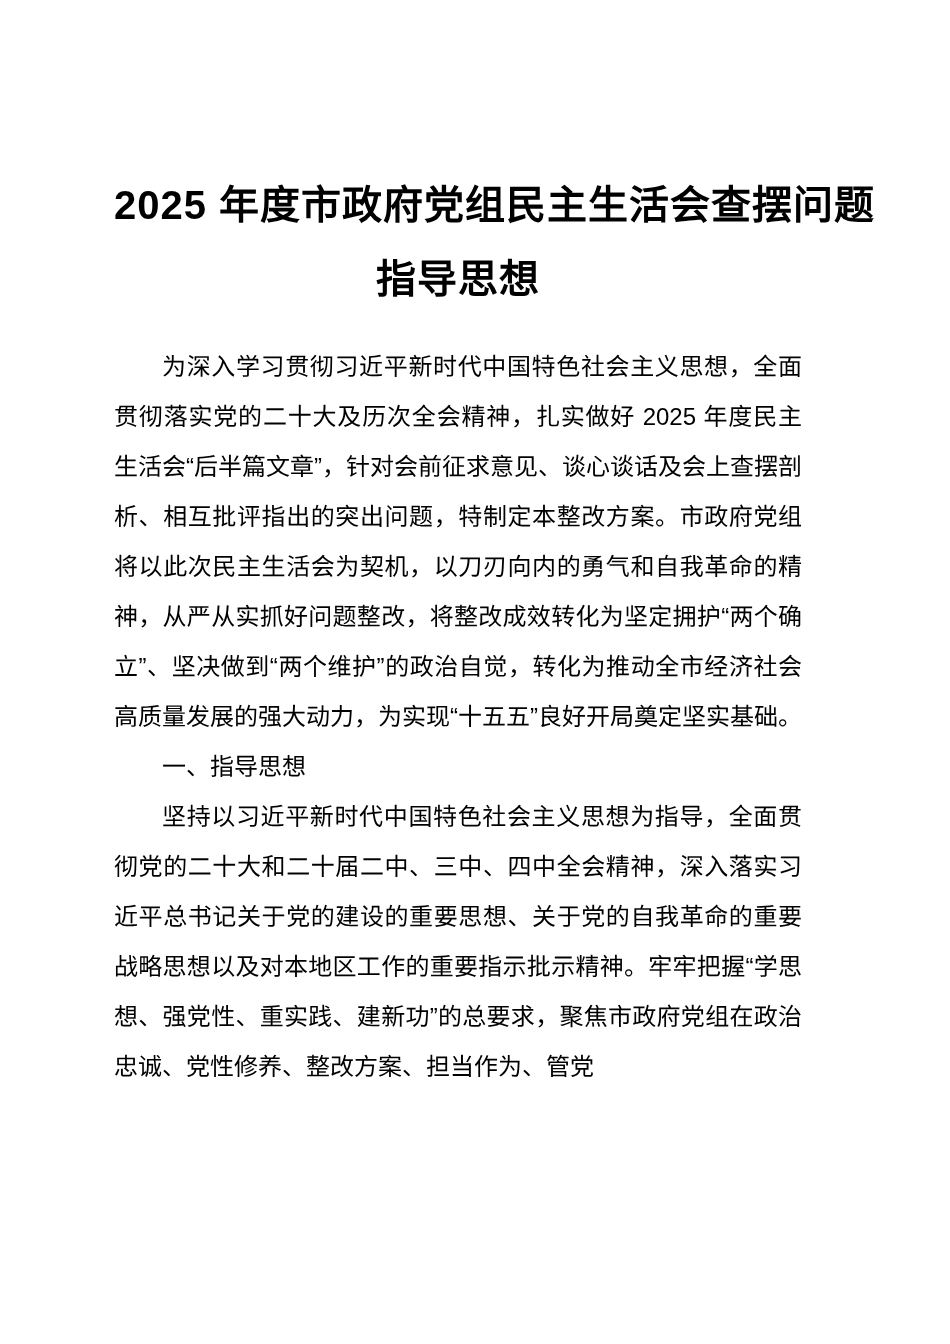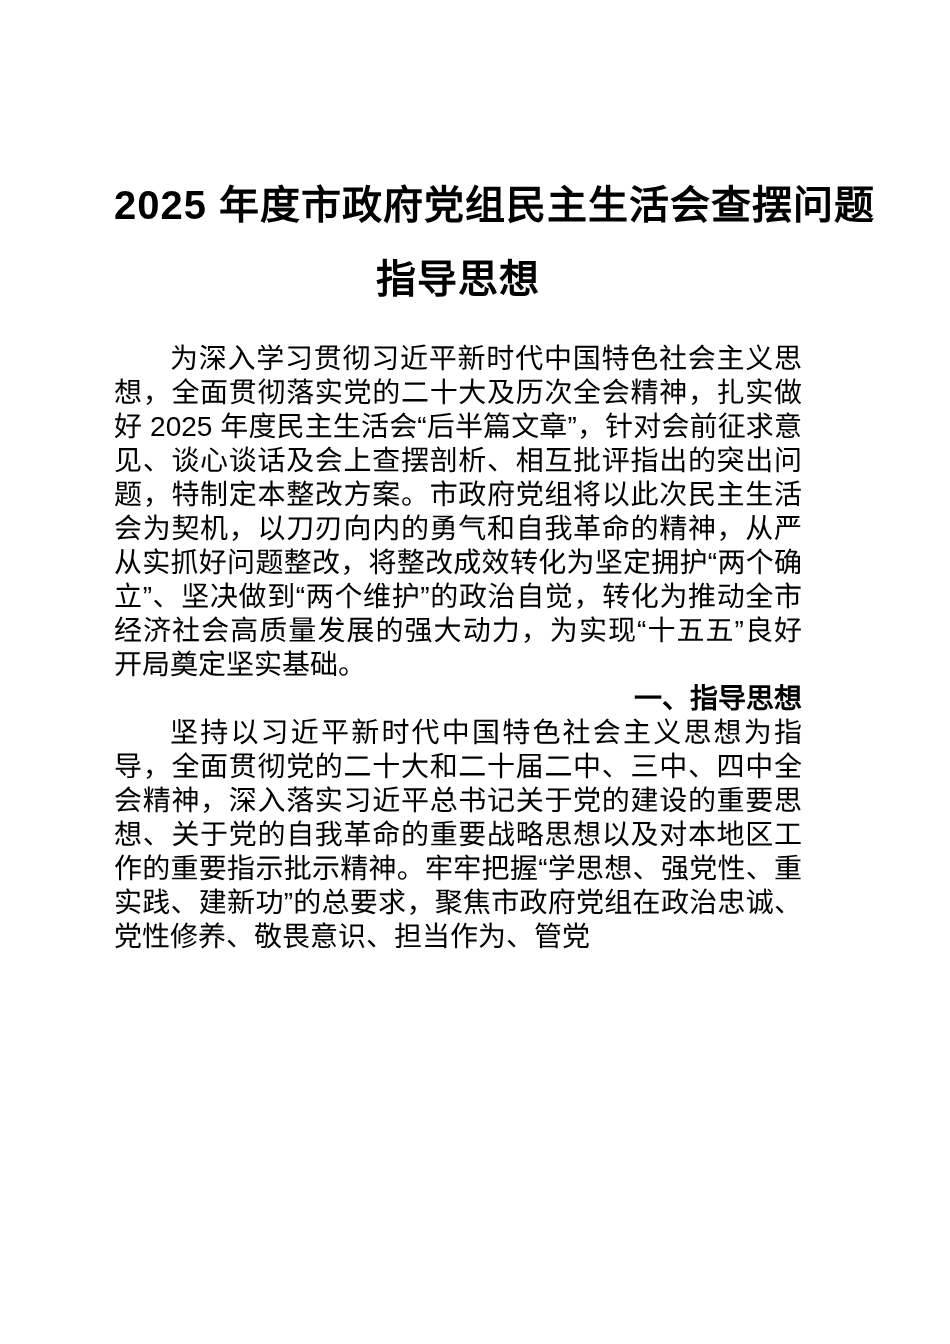--- a/index.html
+++ b/index.html
@@ -28,41 +28,41 @@
     line-height: 74px;
     letter-spacing: 1px;
   }
   .title-line {
     display: block;
     white-space: nowrap;
   }
   .doc-body p,
   .doc-body h2 {
     margin: 0;
-    font-size: 28px;
-    line-height: 34px;
+    font-size: 24px;
+    line-height: 50px;
     text-align: justify;
     text-indent: 2em;
     font-weight: 400;
     word-break: break-all;
   }
   .doc-body h2.section-heading {
-    font-weight: 700;
-    text-align: right;
+    font-weight: 400;
+    text-align: left;
   }
 </style>
 </head>
 <body>
 
 <div class="page">
   <h1 class="doc-title">
     <span class="title-line">2025 年度市政府党组民主生活会查摆问题</span>
     <span class="title-line">指导思想</span>
   </h1>
 
   <div class="doc-body">
     <p>为深入学习贯彻习近平新时代中国特色社会主义思想，全面贯彻落实党的二十大及历次全会精神，扎实做好 2025 年度民主生活会“后半篇文章”，针对会前征求意见、谈心谈话及会上查摆剖析、相互批评指出的突出问题，特制定本整改方案。市政府党组将以此次民主生活会为契机，以刀刃向内的勇气和自我革命的精神，从严从实抓好问题整改，将整改成效转化为坚定拥护“两个确立”、坚决做到“两个维护”的政治自觉，转化为推动全市经济社会高质量发展的强大动力，为实现“十五五”良好开局奠定坚实基础。</p>
 
     <h2 class="section-heading">一、指导思想</h2>
 
-    <p>坚持以习近平新时代中国特色社会主义思想为指导，全面贯彻党的二十大和二十届二中、三中、四中全会精神，深入落实习近平总书记关于党的建设的重要思想、关于党的自我革命的重要战略思想以及对本地区工作的重要指示批示精神。牢牢把握“学思想、强党性、重实践、建新功”的总要求，聚焦市政府党组在政治忠诚、党性修养、敬畏意识、担当作为、管党</p>
+    <p>坚持以习近平新时代中国特色社会主义思想为指导，全面贯彻党的二十大和二十届二中、三中、四中全会精神，深入落实习近平总书记关于党的建设的重要思想、关于党的自我革命的重要战略思想以及对本地区工作的重要指示批示精神。牢牢把握“学思想、强党性、重实践、建新功”的总要求，聚焦市政府党组在政治忠诚、党性修养、整改方案、担当作为、管党</p>
   </div>
 </div>
 
 </body></html>

